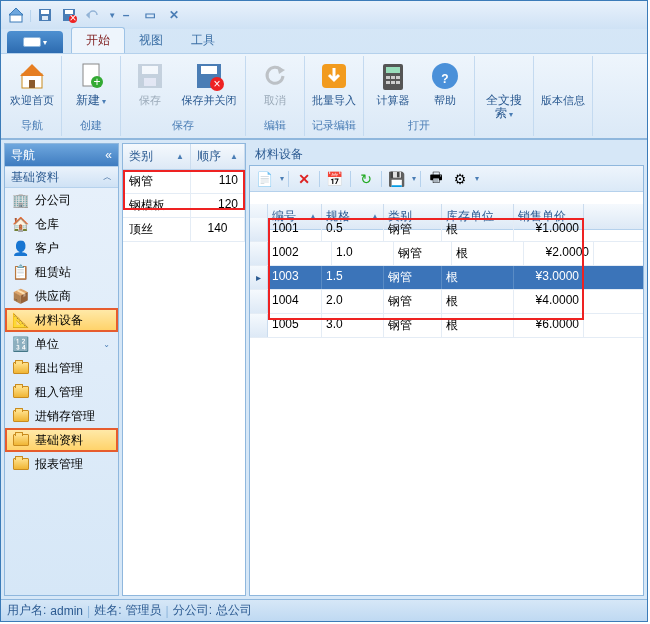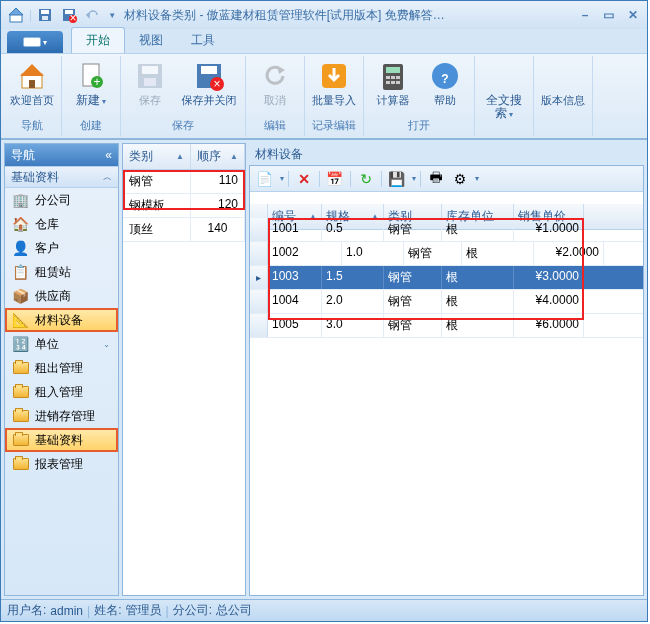--- a/index.html
+++ b/index.html
@@ -8,21 +8,21 @@
 .titlebar{height:28px;display:flex;align-items:center;padding:0 4px;background:linear-gradient(#e8f1fb,#cfe2f5)}
 .qat{display:flex;align-items:center;gap:2px}
 .qat-btn{width:22px;height:22px;display:flex;align-items:center;justify-content:center;border-radius:3px}
 .title-text{flex:1;margin-left:8px;color:#3b6fa5;white-space:nowrap;overflow:hidden;text-overflow:ellipsis}
 .win-controls{display:flex;gap:4px;color:#4a7db5}
 .win-controls span{width:20px;text-align:center;font-weight:bold;cursor:pointer}
 .ribbon-tabs{height:24px;display:flex;align-items:flex-end;padding-left:6px;gap:0}
 .app-btn{width:56px;height:22px;background:linear-gradient(#4e90d1,#2d6bb0);border-radius:4px 4px 0 0;display:flex;align-items:center;justify-content:center;margin-right:8px}
 .app-btn-icon{width:18px;height:10px;background:#fff;border:1px solid #8fb7dd;border-radius:2px}
 .rtab{padding:4px 14px;color:#3b6fa5;cursor:pointer}
-.rtab.active{background:#eef5fc;border:1px solid #9ec3e6;border-bottom:none;border-radius:3px 3px 0 0;color:#0f766e}
+.rtab.active{background:#eef5fc;border:1px solid #9ec3e6;border-bottom:none;border-radius:3px 3px 0 0;color:#7f1d1d}
 .ribbon{height:86px;background:linear-gradient(#eef5fc,#dbe9f7);border-top:1px solid #b5d1ec;border-bottom:1px solid #8fb7dd;display:flex;padding:2px}
 .rgroup{border-right:1px solid #c4daf0;padding:2px 4px;display:flex;flex-direction:column;align-items:center;justify-content:space-between}
 .rgroup-body{display:flex;gap:2px;flex:1;align-items:flex-start}
 .rgroup-label{font-size:11px;color:#4a7db5;padding:1px 0}
 .rbtn{width:50px;display:flex;flex-direction:column;align-items:center;padding:2px;border-radius:3px;cursor:pointer}
 .rbtn-icon{width:32px;height:32px;display:flex;align-items:center;justify-content:center;font-size:24px}
 .rbtn-lbl{font-size:11px;color:#2b5a91;text-align:center;line-height:13px;margin-top:2px}
 .rbtn.disabled .rbtn-lbl{color:#9aa9b8}
 .rbtn.disabled .rbtn-icon{opacity:.45}
 .body-area{flex:1;display:flex;background:#d6e7f7;border-top:1px solid #8fb7dd;overflow:hidden}
@@ -93,21 +93,20 @@
             <text x="12" y="15" text-anchor="middle" fill="#fff" font-size="7">×</text>
           </svg>
         </div>
       <div class="qat-btn" style="opacity:.5">
           <svg width="16" height="16">
             <path d="M12 8a4 4 0 0 0-8 0v2l-2-2 2-2" fill="none" stroke="#4a7db5" stroke-width="1.5"></path>
           </svg>
         </div>
       <span class="dd">▼</span>
     </div>
-    <div class="title-text">材料设备类别 - 傲蓝建材租赁管理软件[试用版本] 免费解答…</div>
     <div class="win-controls">
       <span>–</span>
       <span>▭</span>
       <span>✕</span>
     </div>
   </div>
 
   <div class="ribbon-tabs">
     <div class="app-btn">
         <div class="app-btn-icon"></div>
@@ -398,21 +397,21 @@
               <div class="data-row">
                 <div class="row-ind"></div>
                 <div class="data-cell" style="width:54px">1001</div>
                 <div class="data-cell" style="width:62px">0.5</div>
                 <div class="data-cell" style="width:58px">钢管</div>
                 <div class="data-cell" style="width:72px">根</div>
                 <div class="data-cell r" style="width:70px">¥1.0000</div>
               </div>
               <div class="data-row">
                 <div class="row-ind"></div>
-                <div class="data-cell" style="width:74px">1002</div>
+                <div class="data-cell" style="width:64px">1002</div>
                 <div class="data-cell" style="width:62px">1.0</div>
                 <div class="data-cell" style="width:58px">钢管</div>
                 <div class="data-cell" style="width:72px">根</div>
                 <div class="data-cell r" style="width:70px">¥2.0000</div>
               </div>
               <div class="data-row selected">
                 <div class="row-ind">▸</div>
                 <div class="data-cell" style="width:54px">1003</div>
                 <div class="data-cell" style="width:62px">1.5</div>
                 <div class="data-cell" style="width:58px">钢管</div>

